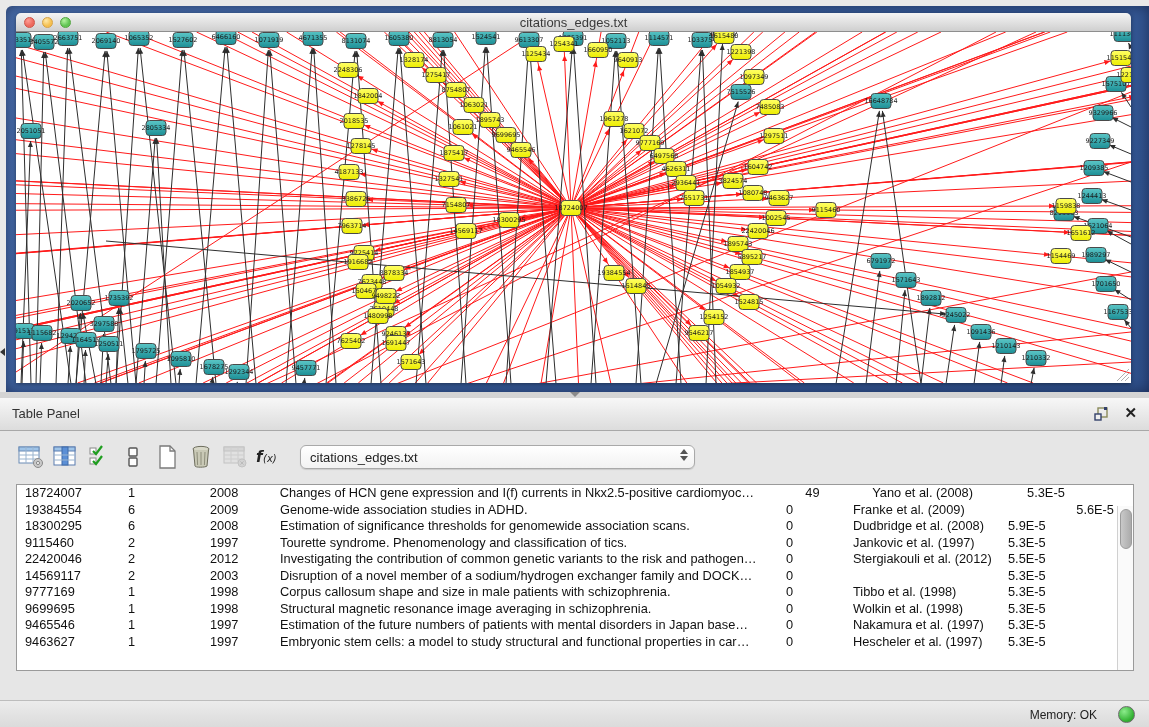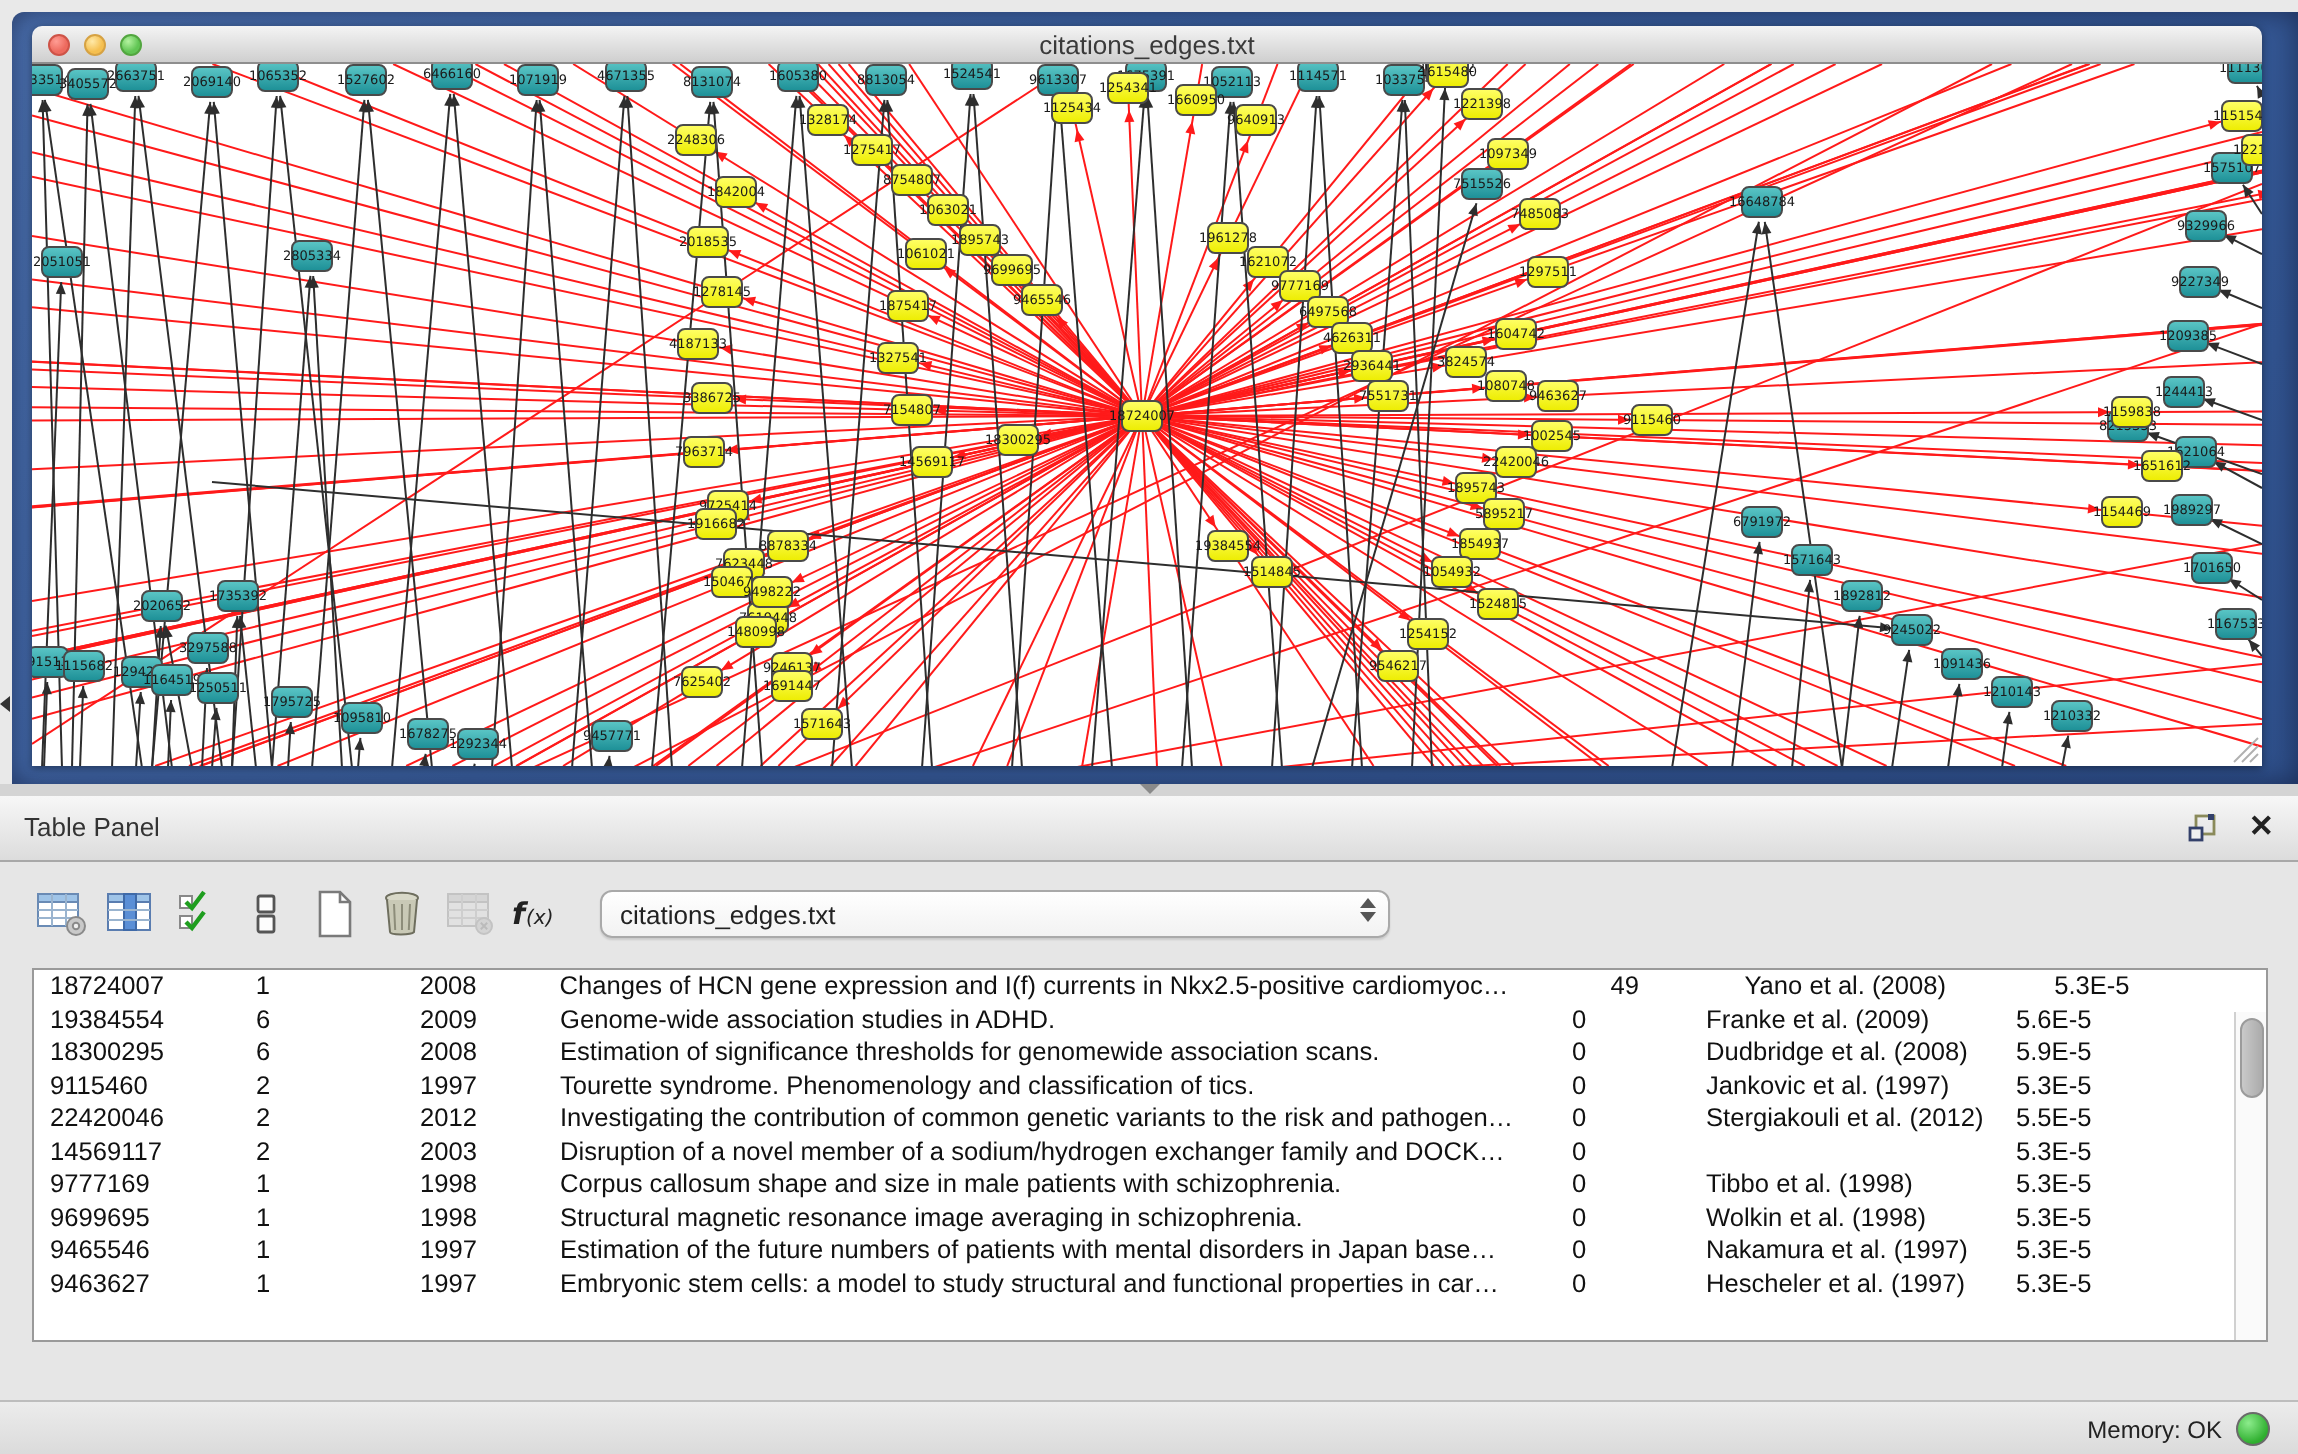--- a/index.html
+++ b/index.html
@@ -62,21 +62,21 @@
   #tabbar{position:absolute;left:0;top:241px;width:1149px;display:flex;justify-content:center;}
   #segcontrol{display:flex;border:1px solid #9a9a9a;border-radius:5px;overflow:hidden;
       box-shadow:0 1px 1px rgba(0,0,0,.15);}
   .seg{font-size:13px;padding:3px 16px 4px 16px;background:#fdfdfd;color:#1a1a1a;cursor:pointer;
       border-right:1px solid #b5b5b5;}
   .seg:last-child{border-right:none;}
   .seg.selected{background:linear-gradient(#7f7f7f,#6d6d6d);color:#efefef;}
   
   #statusbar{position:absolute;left:0;top:700px;width:1149px;height:27px;
       background:linear-gradient(#ececec,#dadada);border-top:1px solid #bdbdbd;}
-  #mem-label{position:absolute;right:38px;top:7px;font-size:12px;color:#222;}
+  #mem-label{position:absolute;right:52px;top:7px;font-size:12px;color:#222;}
   #mem-dot{position:absolute;right:14px;top:5px;width:15px;height:15px;border-radius:50%;
       background:radial-gradient(circle at 35% 30%,#8cec8c,#2faf2f 70%);border:1px solid #6a6a6a;cursor:pointer;}
   svg text{font-family:"DejaVu Sans",sans-serif;}
 </style>
 </head>
 <body>
 
 <div id="net-frame">
   <div id="mac-window">
     <div id="mac-titlebar">
@@ -1006,21 +1006,21 @@
           <div class="td" style="width: 155px;">Yano et al. (2008)</div>
           <div class="td" style="width: 114px;">5.3E-5</div>
         </div>
         <div class="tr">
           <div class="td" style="width: 103px;">19384554</div>
           <div class="td" style="width: 82px;">6</div>
           <div class="td" style="width: 70px;">2009</div>
           <div class="td" style="width: 506px;">Genome-wide association studies in ADHD.</div>
           <div class="td" style="width: 67px;">0</div>
           <div class="td" style="width: 155px;">Franke et al. (2009)</div>
-          <div class="td" style="width: 114px;">5.6E-5</div>
+          <div class="td" style="width: 114px; text-align: right;">5.6E-5</div>
         </div>
         <div class="tr">
           <div class="td" style="width: 103px;">18300295</div>
           <div class="td" style="width: 82px;">6</div>
           <div class="td" style="width: 70px;">2008</div>
           <div class="td" style="width: 506px;">Estimation of significance thresholds for genomewide association scans.</div>
           <div class="td" style="width: 67px;">0</div>
           <div class="td" style="width: 155px;">Dudbridge et al. (2008)</div>
           <div class="td" style="width: 114px;">5.9E-5</div>
         </div>

